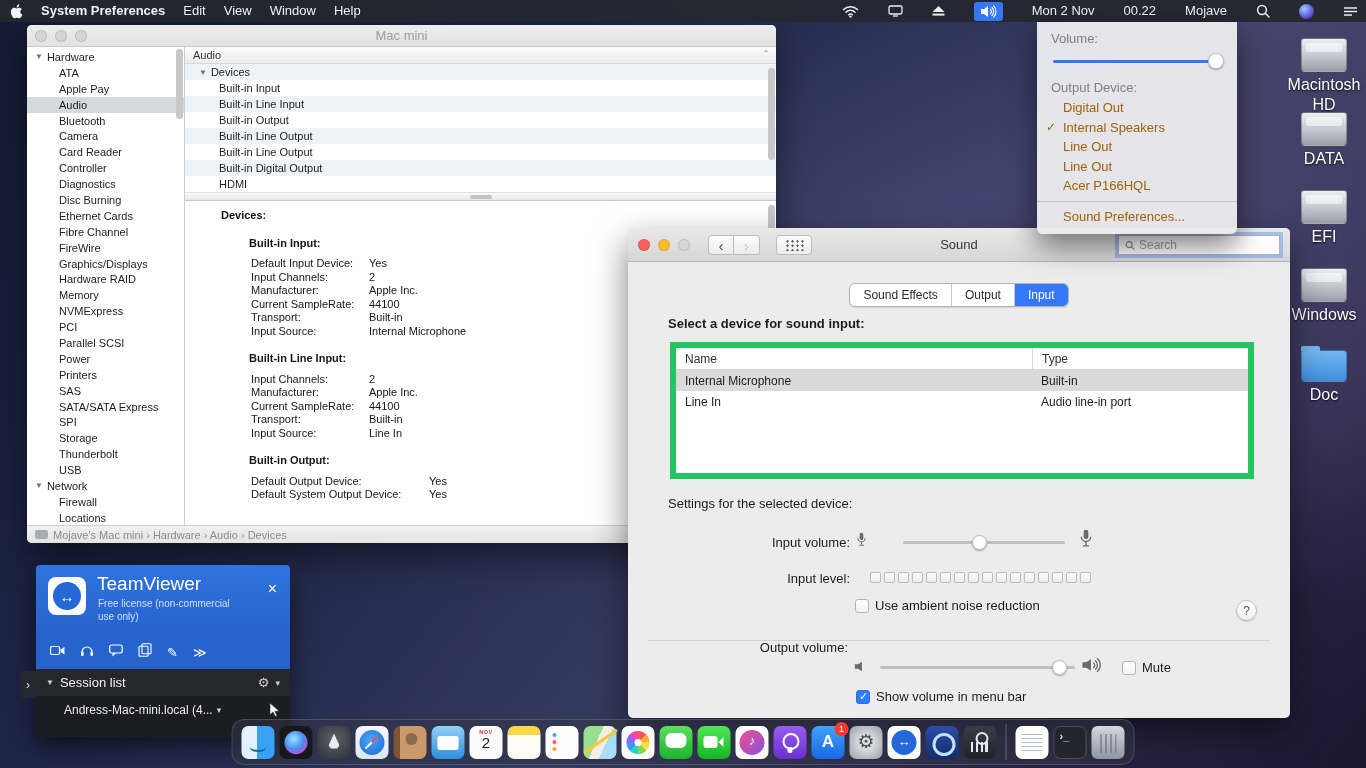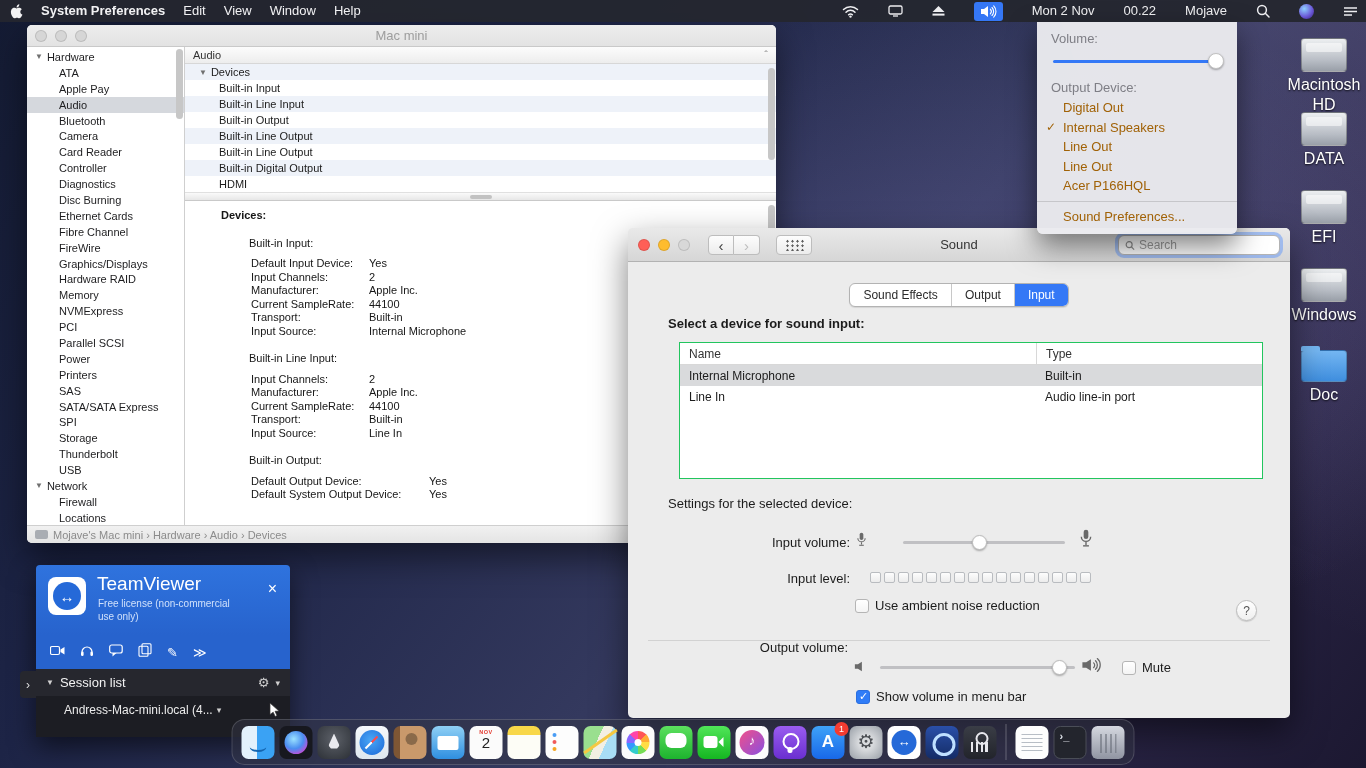--- a/index.html
+++ b/index.html
@@ -51,21 +51,21 @@
 .hdr-collapse{margin-left:auto;color:#8a8a8a;font-size:11px;line-height:10px}
 .si-devlist{height:128px;position:relative;overflow:hidden}
 .dl-row{height:16px;display:flex;align-items:center;font-size:11px;color:#1c1c1c;padding-left:34px}
 .dl-row:nth-child(odd){background:#eef2f9}
 .dl-row.d0{padding-left:14px;gap:4px}
 .si-split{height:9px;background:linear-gradient(#fafafa,#e7e7e7);border-top:1px solid #e0e0e0;border-bottom:1px solid #c9c9c9;
  display:flex;align-items:center;justify-content:center}
 .grip{width:22px;height:4px;border-radius:2px;background:#c2c2c2}
 .si-details{flex:1;position:relative;overflow:hidden;font-size:11px;color:#161616;padding:8px 0 0 36px;line-height:13.5px}
 .d-h{font-weight:bold}
-.d-t{font-weight:normal;margin:14px 0 7px 28px}
+.d-t{font-weight:bold;margin:14px 0 7px 28px}
 .kv{margin-left:30px}
 .k{display:inline-block;min-width:118px}
 .si-status{position:absolute;bottom:0;left:0;right:0;height:18px;background:linear-gradient(#f1f1f1,#e4e4e4);
  border-top:1px solid #cfcfcf;border-radius:0 0 5px 5px;display:flex;align-items:center;gap:5px;padding:0 8px;
  font-size:11px;color:#8b8b8b}
 .mini-drive{width:13px;height:9px;border-radius:2px;background:#a9adb3;flex:none}
 
 
 .vol-pop{position:absolute;left:1037px;top:22px;width:200px;background:rgba(234,234,238,.97);
  border-radius:0 0 6px 6px;box-shadow:0 12px 28px rgba(0,0,0,.5);padding:6px 0 8px;font-size:13px;z-index:60}
@@ -86,30 +86,30 @@
 .nav{position:absolute;left:80px;top:7px;display:flex}
 .nbtn{width:26px;height:20px;background:linear-gradient(#fdfdfd,#ececec);border:1px solid #bdbdbd;
  display:flex;align-items:center;justify-content:center;font-size:15px;color:#3e3e3e}
 .nbtn:first-child{border-radius:4px 0 0 4px}
 .nbtn.dis{color:#bdbdbd;border-left:none;border-radius:0 4px 4px 0}
 .gbtn{position:absolute;left:148px;top:7px;width:36px;height:20px;background:linear-gradient(#fdfdfd,#ececec);
  border:1px solid #bdbdbd;border-radius:4px;display:flex;align-items:center;justify-content:center}
 .dots{width:19px;height:12px;background-image:radial-gradient(#5f5f5f 1px,transparent 1.3px);background-size:5px 4.5px}
 .snd-title{position:absolute;left:0;right:0;top:9px;text-align:center;font-size:13px;color:#353535}
 .srch{position:absolute;right:10px;top:7px;width:162px;height:20px;background:#fff;border:1px solid #b3b3b3;
- border-radius:6px;box-shadow:0 0 0 3px rgba(95,150,250,.5);display:flex;align-items:center;gap:4px;padding:0 6px}
+ border-radius:0;box-shadow:0 0 0 3px rgba(95,150,250,.5);display:flex;align-items:center;gap:4px;padding:0 6px}
 .srch input{border:none;outline:none;width:100%;font-size:12px;color:#333;background:transparent;font-family:inherit}
 .srch input::placeholder{color:#9d9d9d}
 .tabs{position:absolute;top:55px;left:0;right:0;display:flex;justify-content:center}
 .tabset{display:flex;border:1px solid #b3b3b3;border-radius:6px;overflow:hidden;background:#fff;box-shadow:0 1px 1px rgba(0,0,0,.1)}
 .tab{padding:3px 13px;font-size:12px;color:#2a2a2a;border-left:1px solid #c8c8c8;line-height:16px}
 .tab:first-child{border-left:none}
 .tab.on{background:#3478f6;color:#fff}
 .snd-h{position:absolute;left:40px;top:88px;font-size:13px;color:#1c1c1c;font-weight:bold}
-.tbl{position:absolute;left:51px;top:114px;width:584px;height:137px;background:#fff;border:1px solid #22c55e}
+.tbl{position:absolute;left:42px;top:114px;width:584px;height:137px;background:#fff;border:6px solid #22c55e}
 .trow{display:grid;grid-template-columns:356px 1fr;height:21px;align-items:center;font-size:12px;color:#1c1c1c}
 .trow.hd{border-bottom:1px solid #d8d8d8;color:#333;height:22px}
 .trow span{padding-left:9px;white-space:nowrap;overflow:hidden}
 .trow.hd span+span{border-left:1px solid #d8d8d8;height:100%;display:flex;align-items:center}
 .trow.sel{background:#d9dadc}
 .snd-set{position:absolute;left:40px;top:268px;font-size:13px;color:#1c1c1c}
 .rlabel{position:absolute;left:40px;width:182px;text-align:right;font-size:13px;color:#1c1c1c}
 .track{position:absolute;height:3px;background:#c0c0c3;border-radius:2px}
 .knob{position:absolute;top:-6px;width:15px;height:15px;border-radius:50%;background:#fff;border:1px solid #bcbcbc;
  box-shadow:0 1px 2px rgba(0,0,0,.3)}

